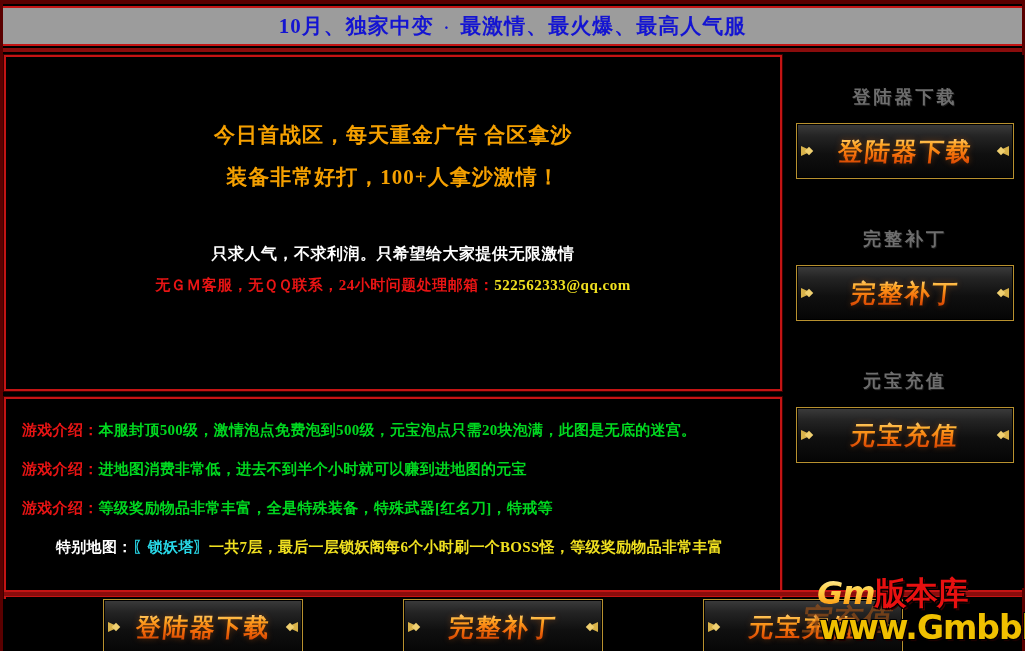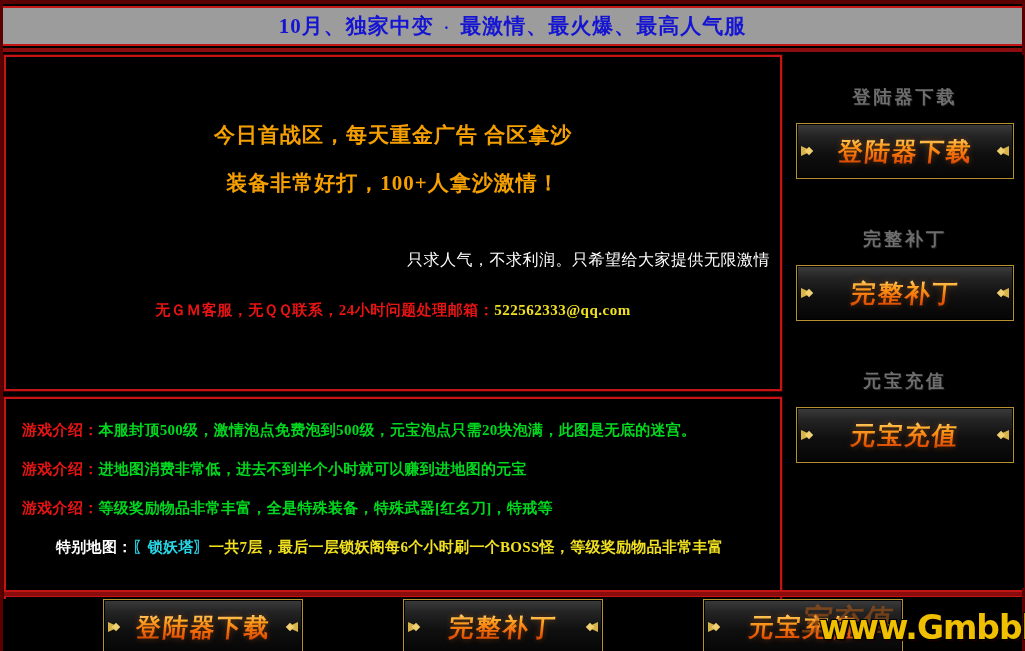--- a/index.html
+++ b/index.html
@@ -77,31 +77,31 @@
   
   .promo {
     text-align:center;
     font-weight:bold;
     color:#f5a000;
     font-size:21px;
     letter-spacing:1px;
     font-family:"Liberation Serif","DejaVu Serif",serif;
   }
   #promo1 { margin-top:50px; }
-  #promo2 { margin-top:20px; }
+  #promo2 { margin-top:14px; }
   #promo3 {
     margin-top:53px;
-    text-align:right;
+    text-align:center;
     color:#ffffff;
-    font-weight:normal;
+    font-weight:bold;
     font-size:16px;
     letter-spacing:.5px;
   }
   #promo4 {
-    margin-top:30px;
+    margin-top:11px;
     text-align:center;
     color:#e81414;
     font-weight:bold;
     font-size:15px;
     letter-spacing:.5px;
   }
   #promo4 .mail { color:#f0e020; }
 
   
   .info-row {
@@ -347,16 +347,19 @@
           <span class="btxt">元宝充值</span>
           <span class="orn r"></span>
           <span class="orn-dot r"></span>
         </div>
       </div>
       <div class="bspace"></div>
     </div>
 
   <div id="watermark">
     <div id="wm-ghost">宝充值</div>
+    <div id="wm-top">
+      <span class="wm-gm">Gm</span><span class="wm-cn">版本库</span>
+    </div>
     <div id="wm-bot">www.Gmbbk.com</div>
   </div>
 
 </div>
 
 </body></html>

